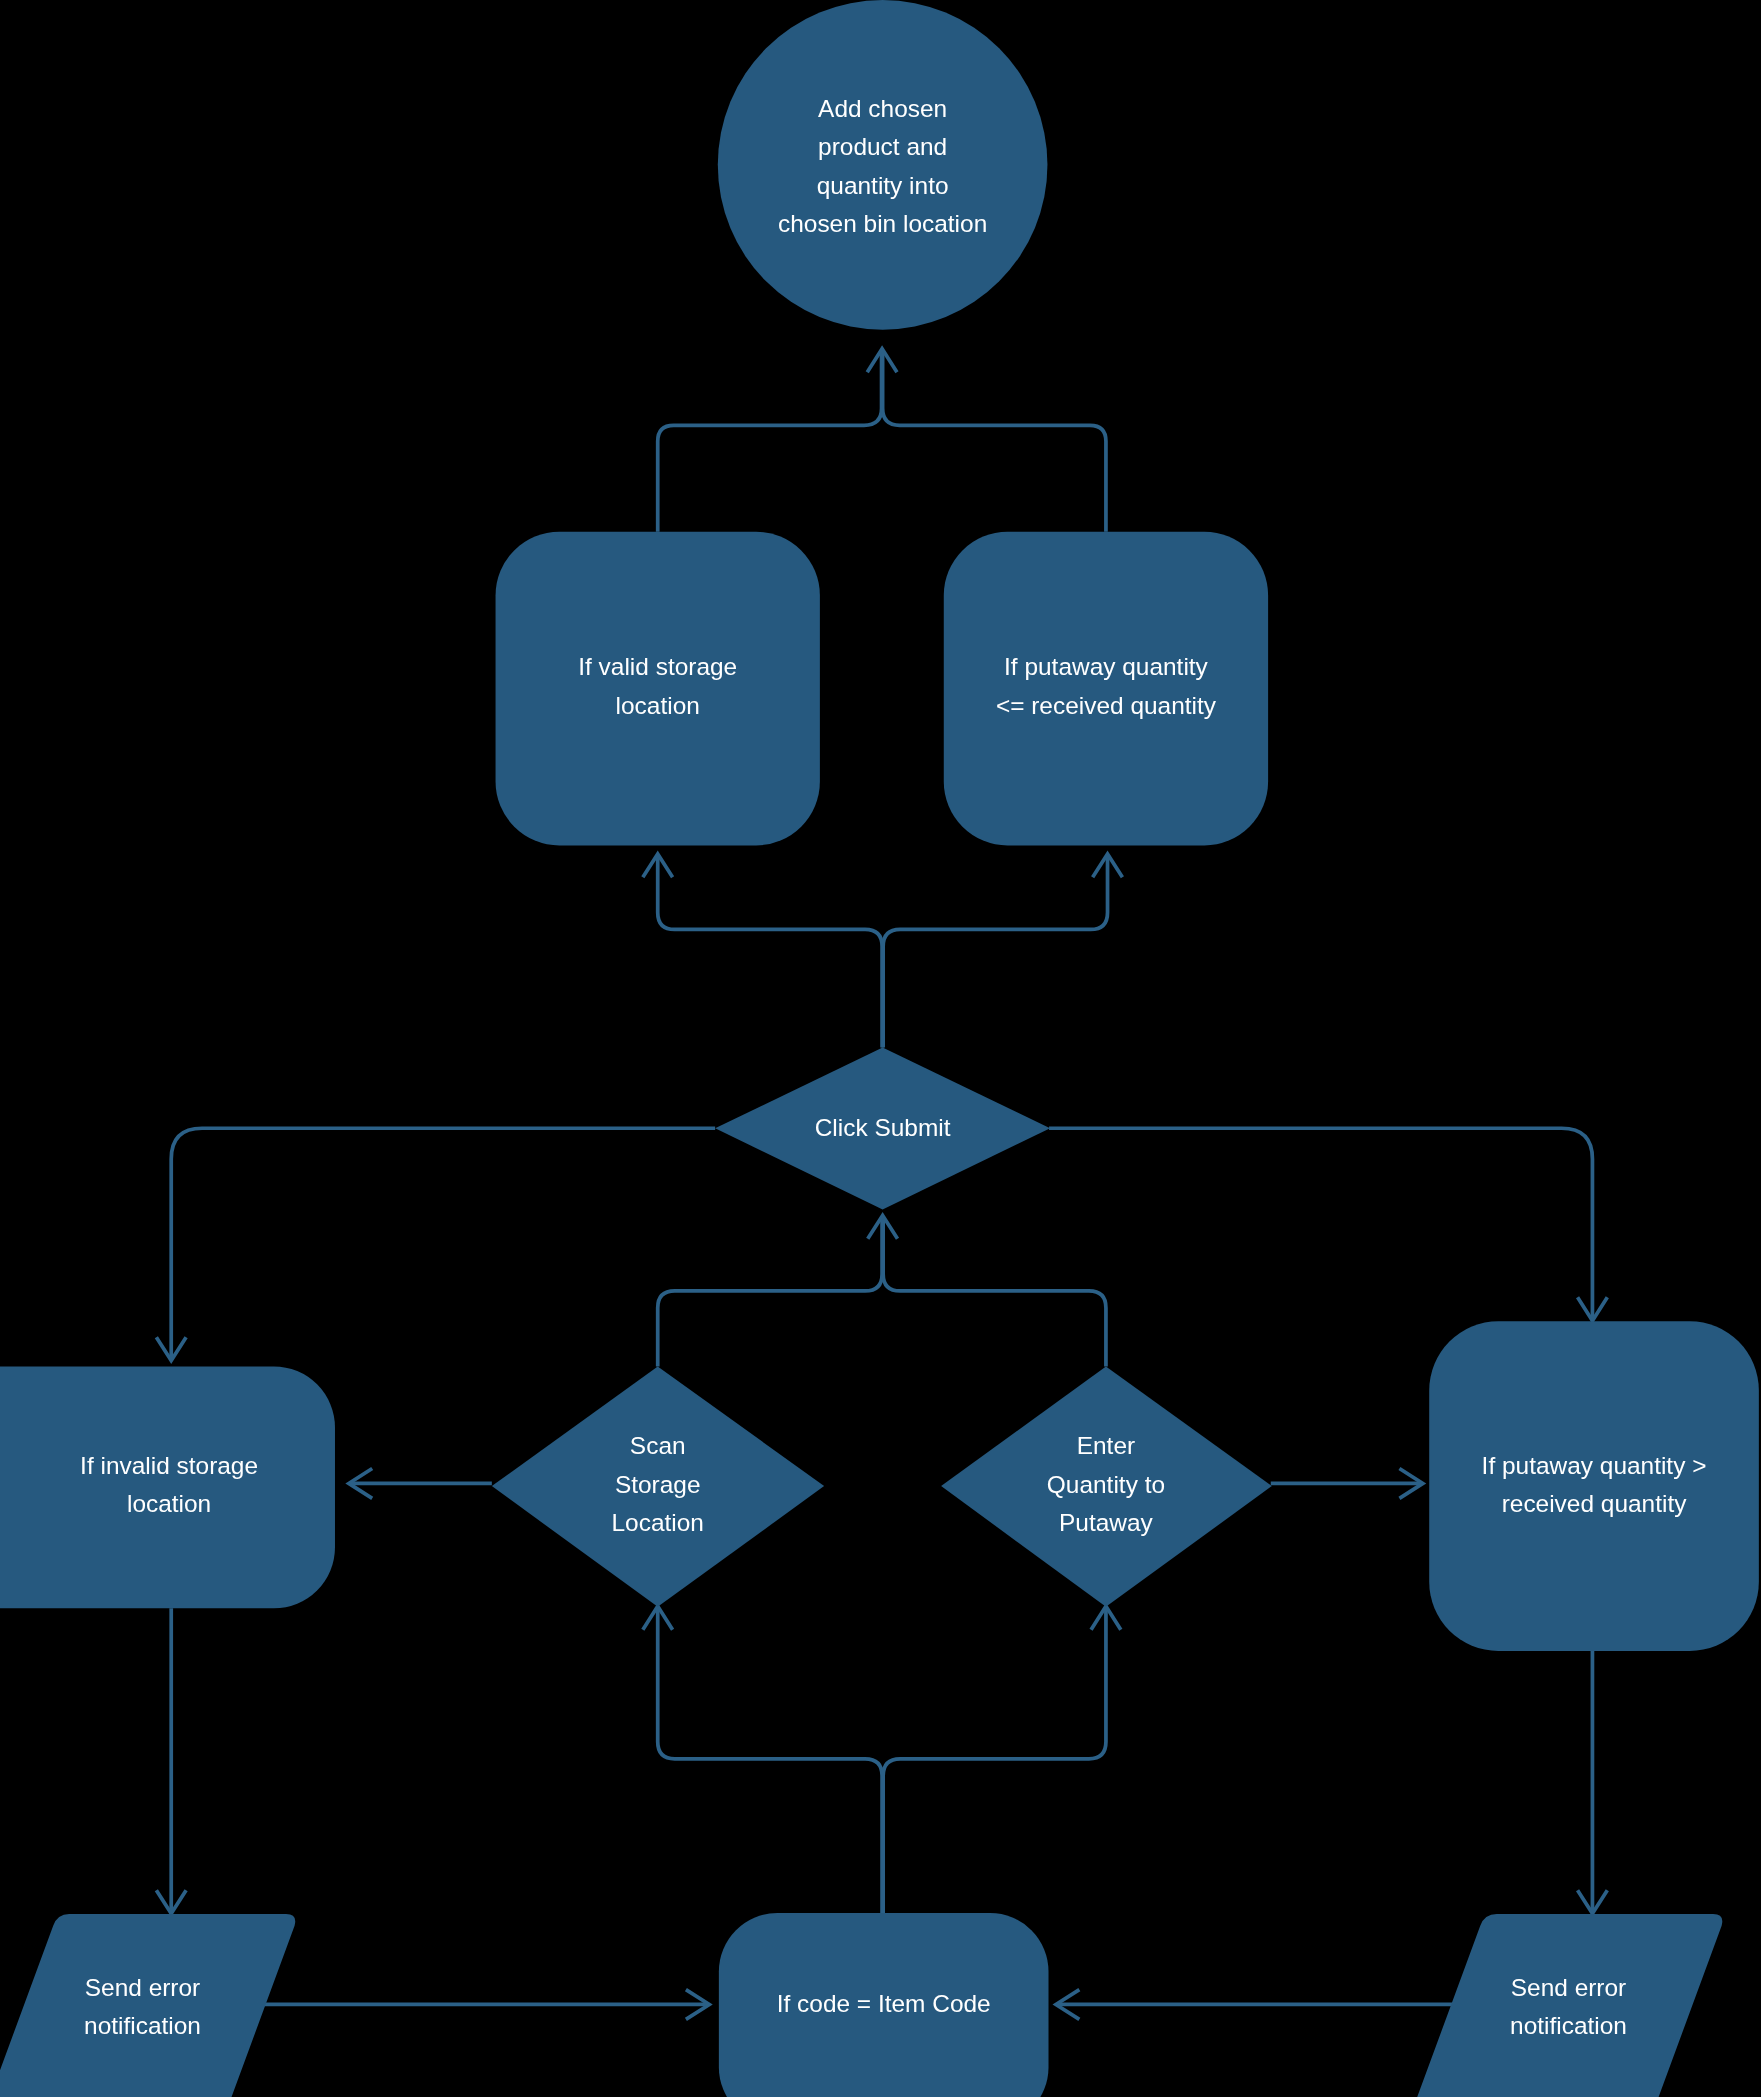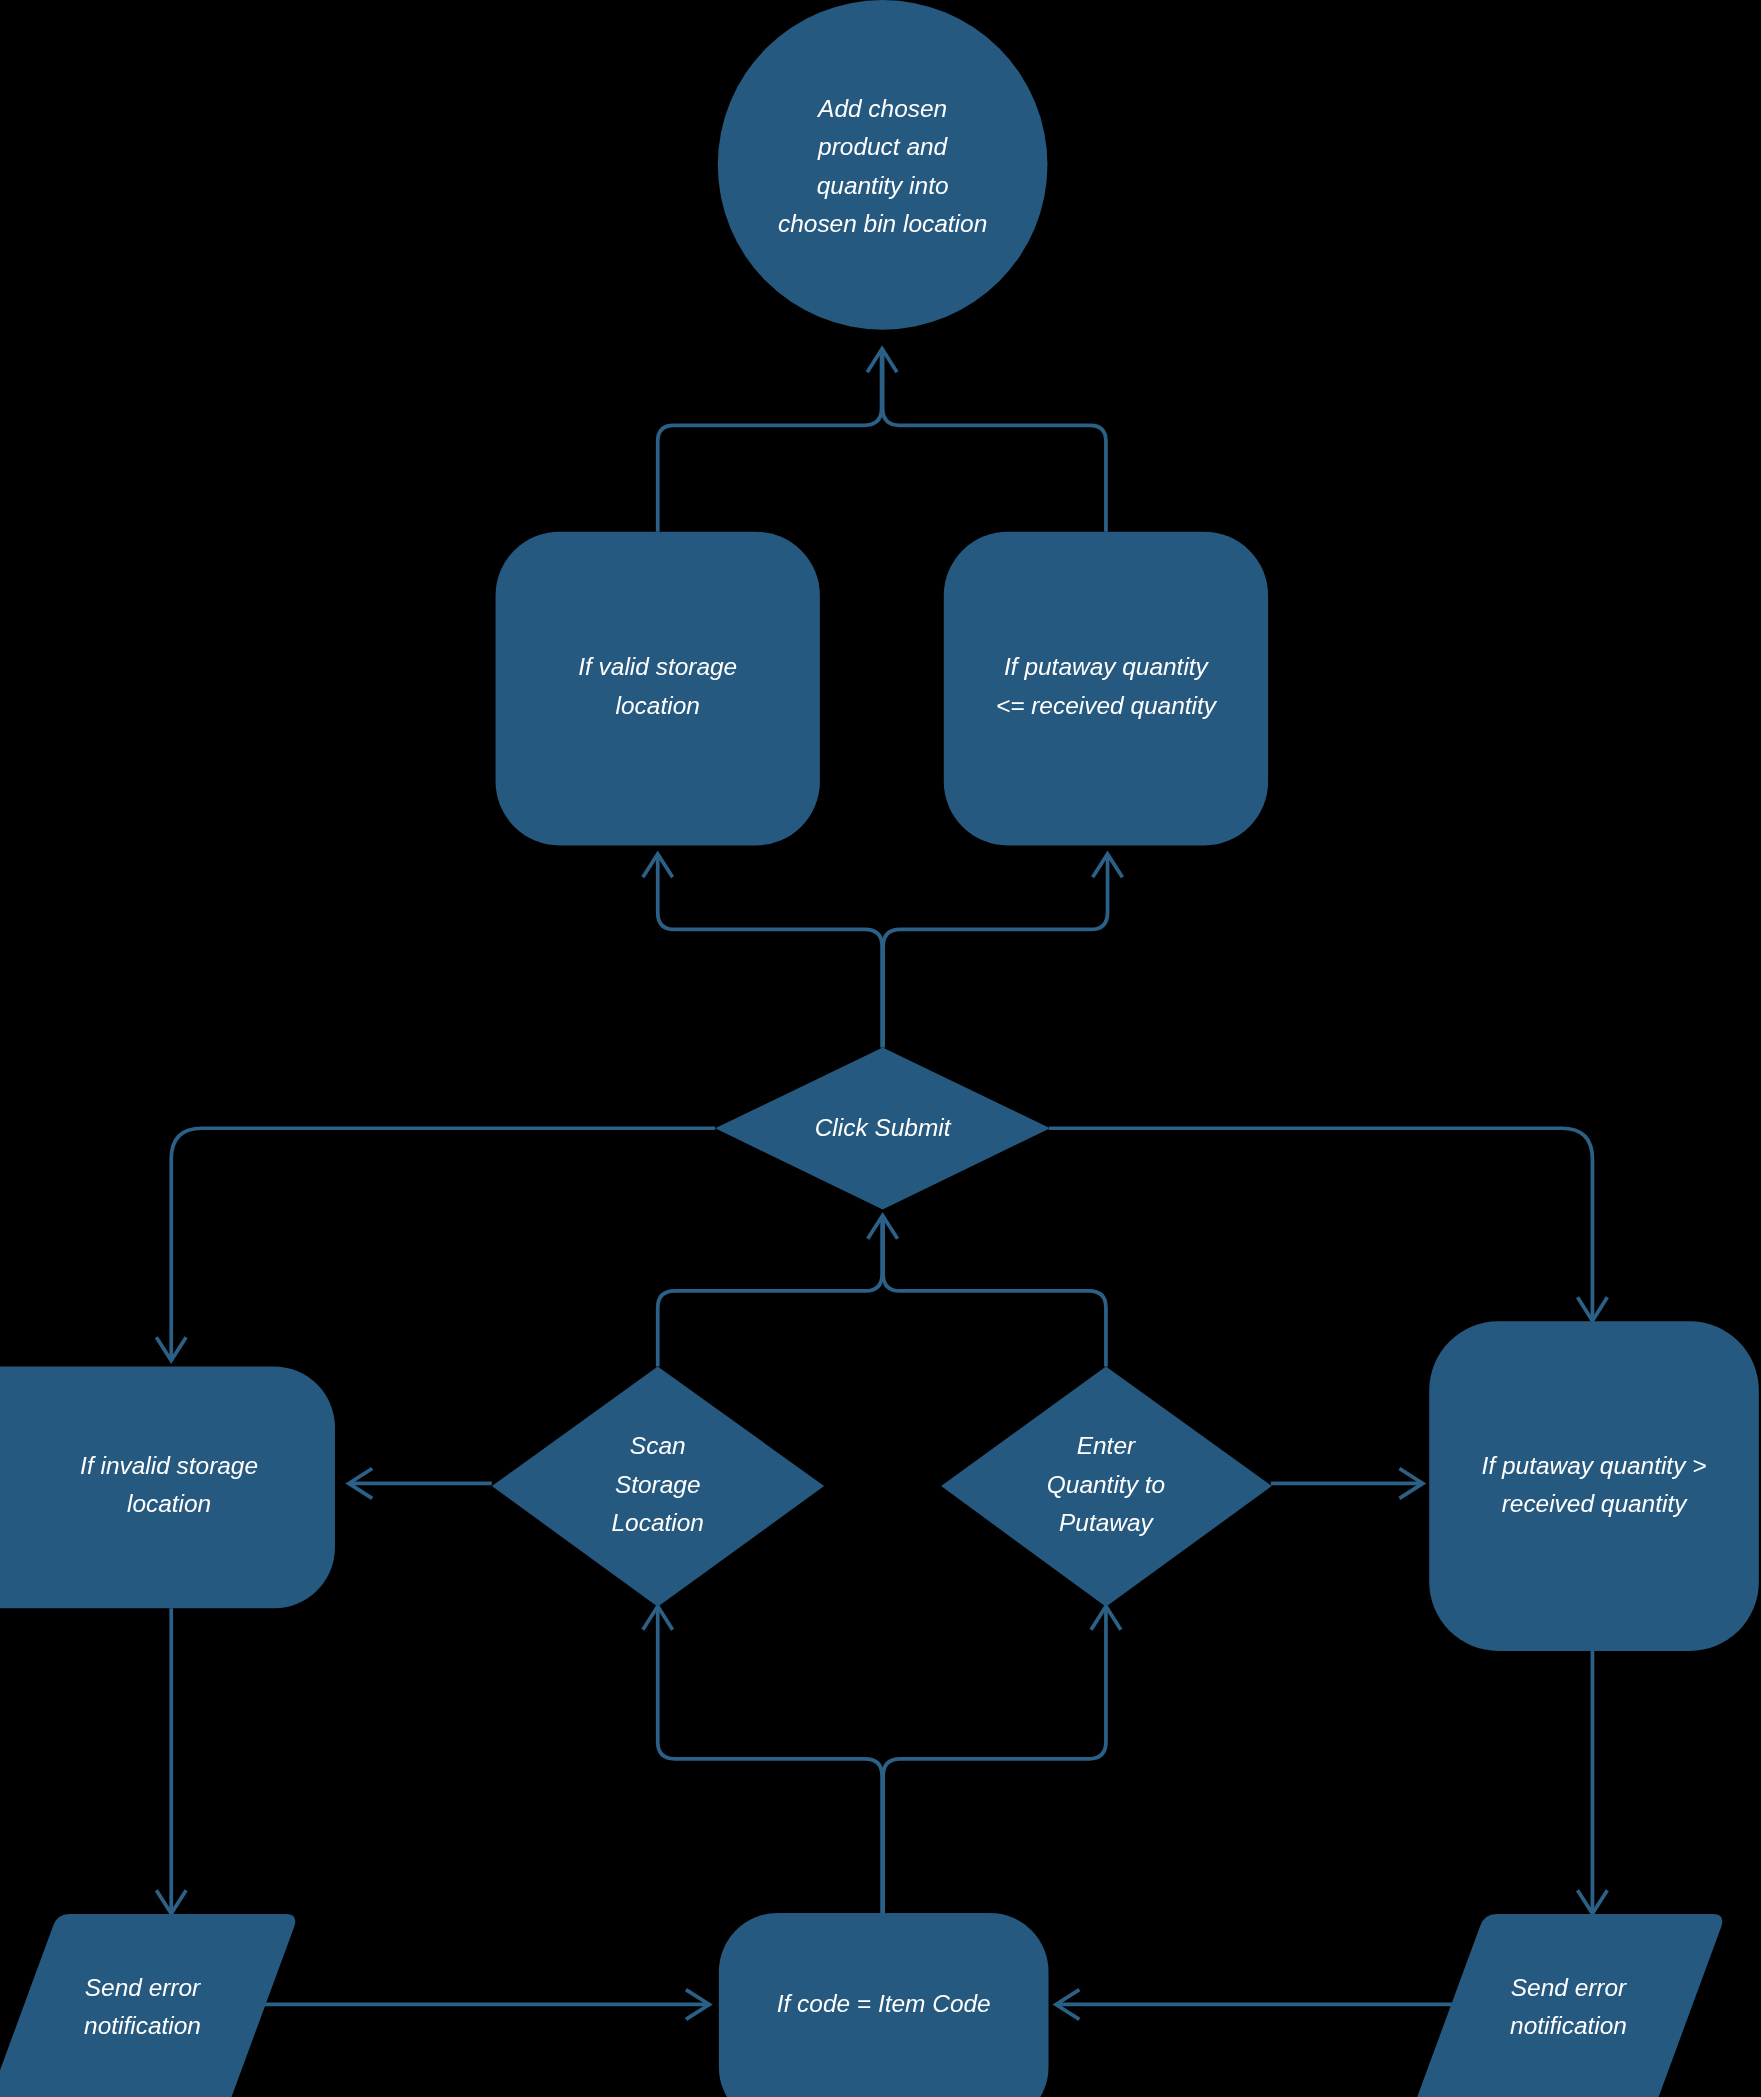--- a/index.html
+++ b/index.html
@@ -11,21 +11,20 @@
     width: 1761px;
     height: 2097px;
     overflow: hidden;
     font-family: "Liberation Sans", sans-serif;
   }
   #flow-root {
     position: relative;
     width: 1761px;
     height: 2097px;
     background: #000000;
-    font-style: italic;
   }
   svg#flow-svg {
     display: block;
     width: 1761px;
     height: 2097px;
   }
   .node-shape {
     fill: #26597f;
   }
   .edge-line {

